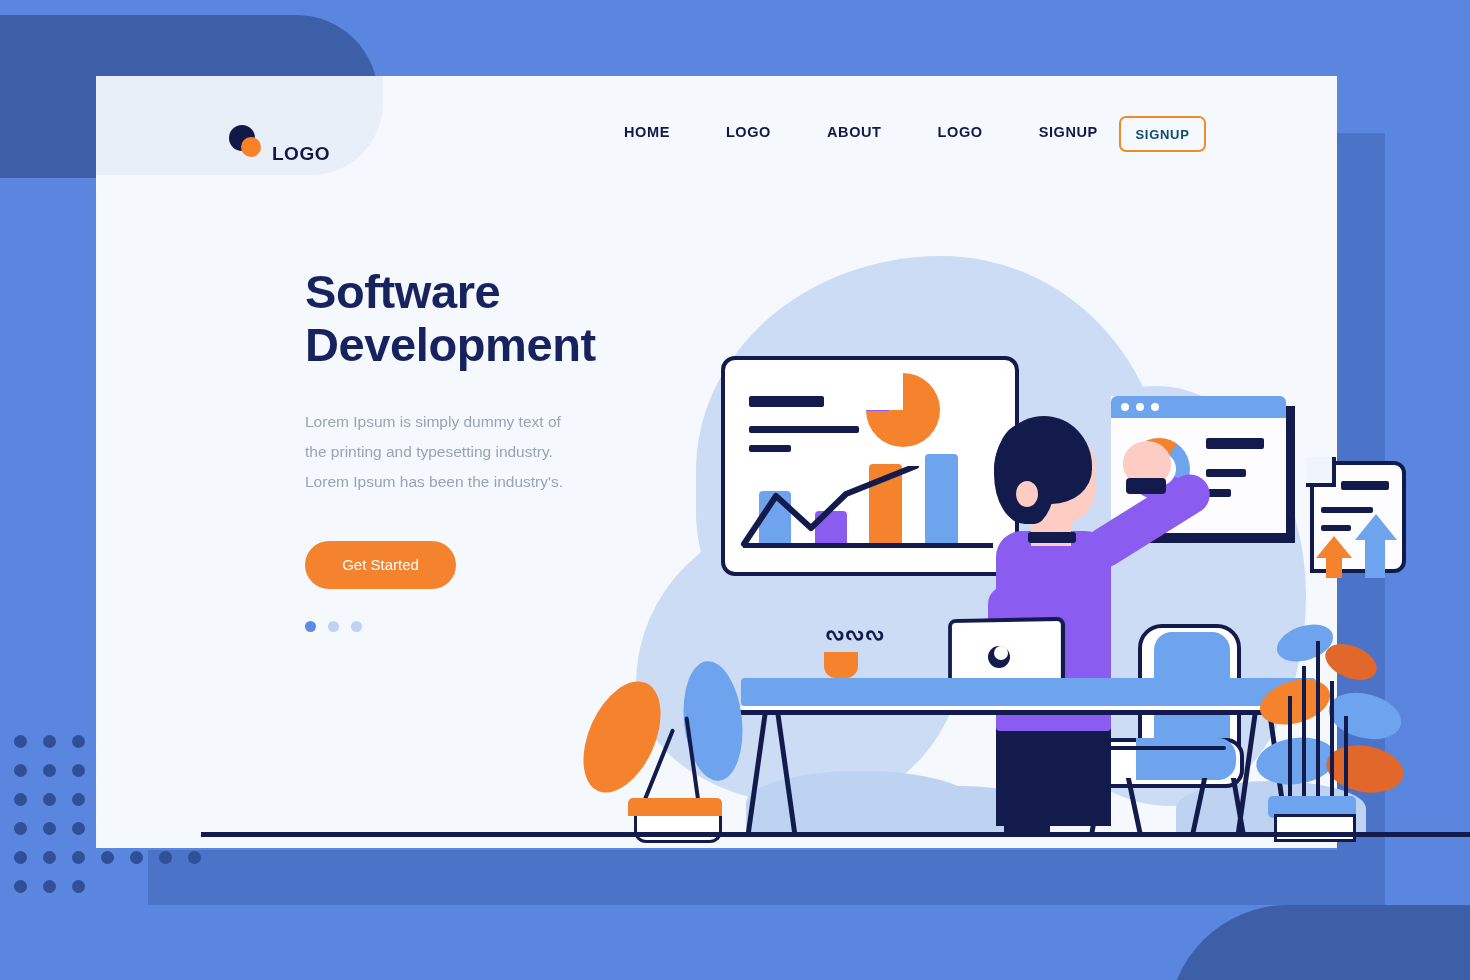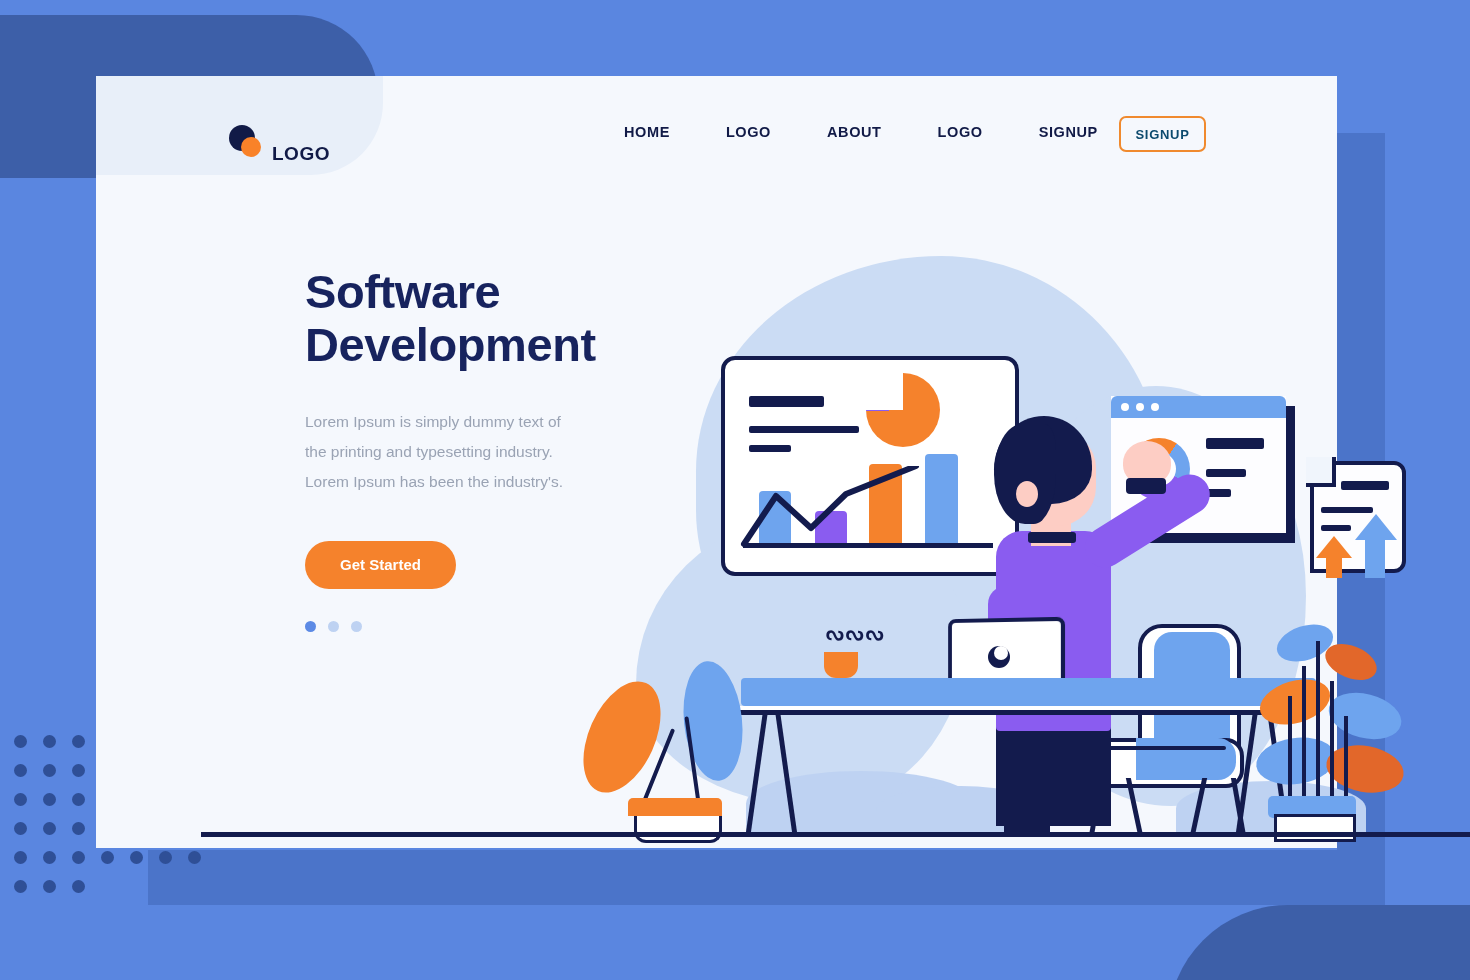--- a/index.html
+++ b/index.html
@@ -60,21 +60,21 @@
   .hero h1{
     margin:0;font-size:47px;line-height:1.12;font-weight:bold;
     color:#17235e;letter-spacing:-.4px;
   }
   .hero p{
     margin:36px 0 0 0;font-size:15.5px;line-height:1.92;color:#9aa3b4;
     max-width:258px;
   }
   .cta{
     margin-top:44px;width:151px;height:48px;border:none;border-radius:24px;
-    background:#f5822c;color:#ffffff;font-size:15px;font-weight:bold;
+    background:#f5822c;color:#ffffff;font-size:15px;font-weight:normal;
     font-family:"Liberation Sans", sans-serif;cursor:pointer;
   }
   .dots-row{margin-top:32px;display:flex;gap:12px;align-items:center;}
   .dots-row i{display:block;width:11px;height:11px;border-radius:50%;background:#bed2f2;}
   .dots-row i.on{background:#5c8ae5;}
 
   
   .illus{position:absolute;left:480px;top:150px;width:770px;height:622px;}
   .il{position:absolute;}
 

